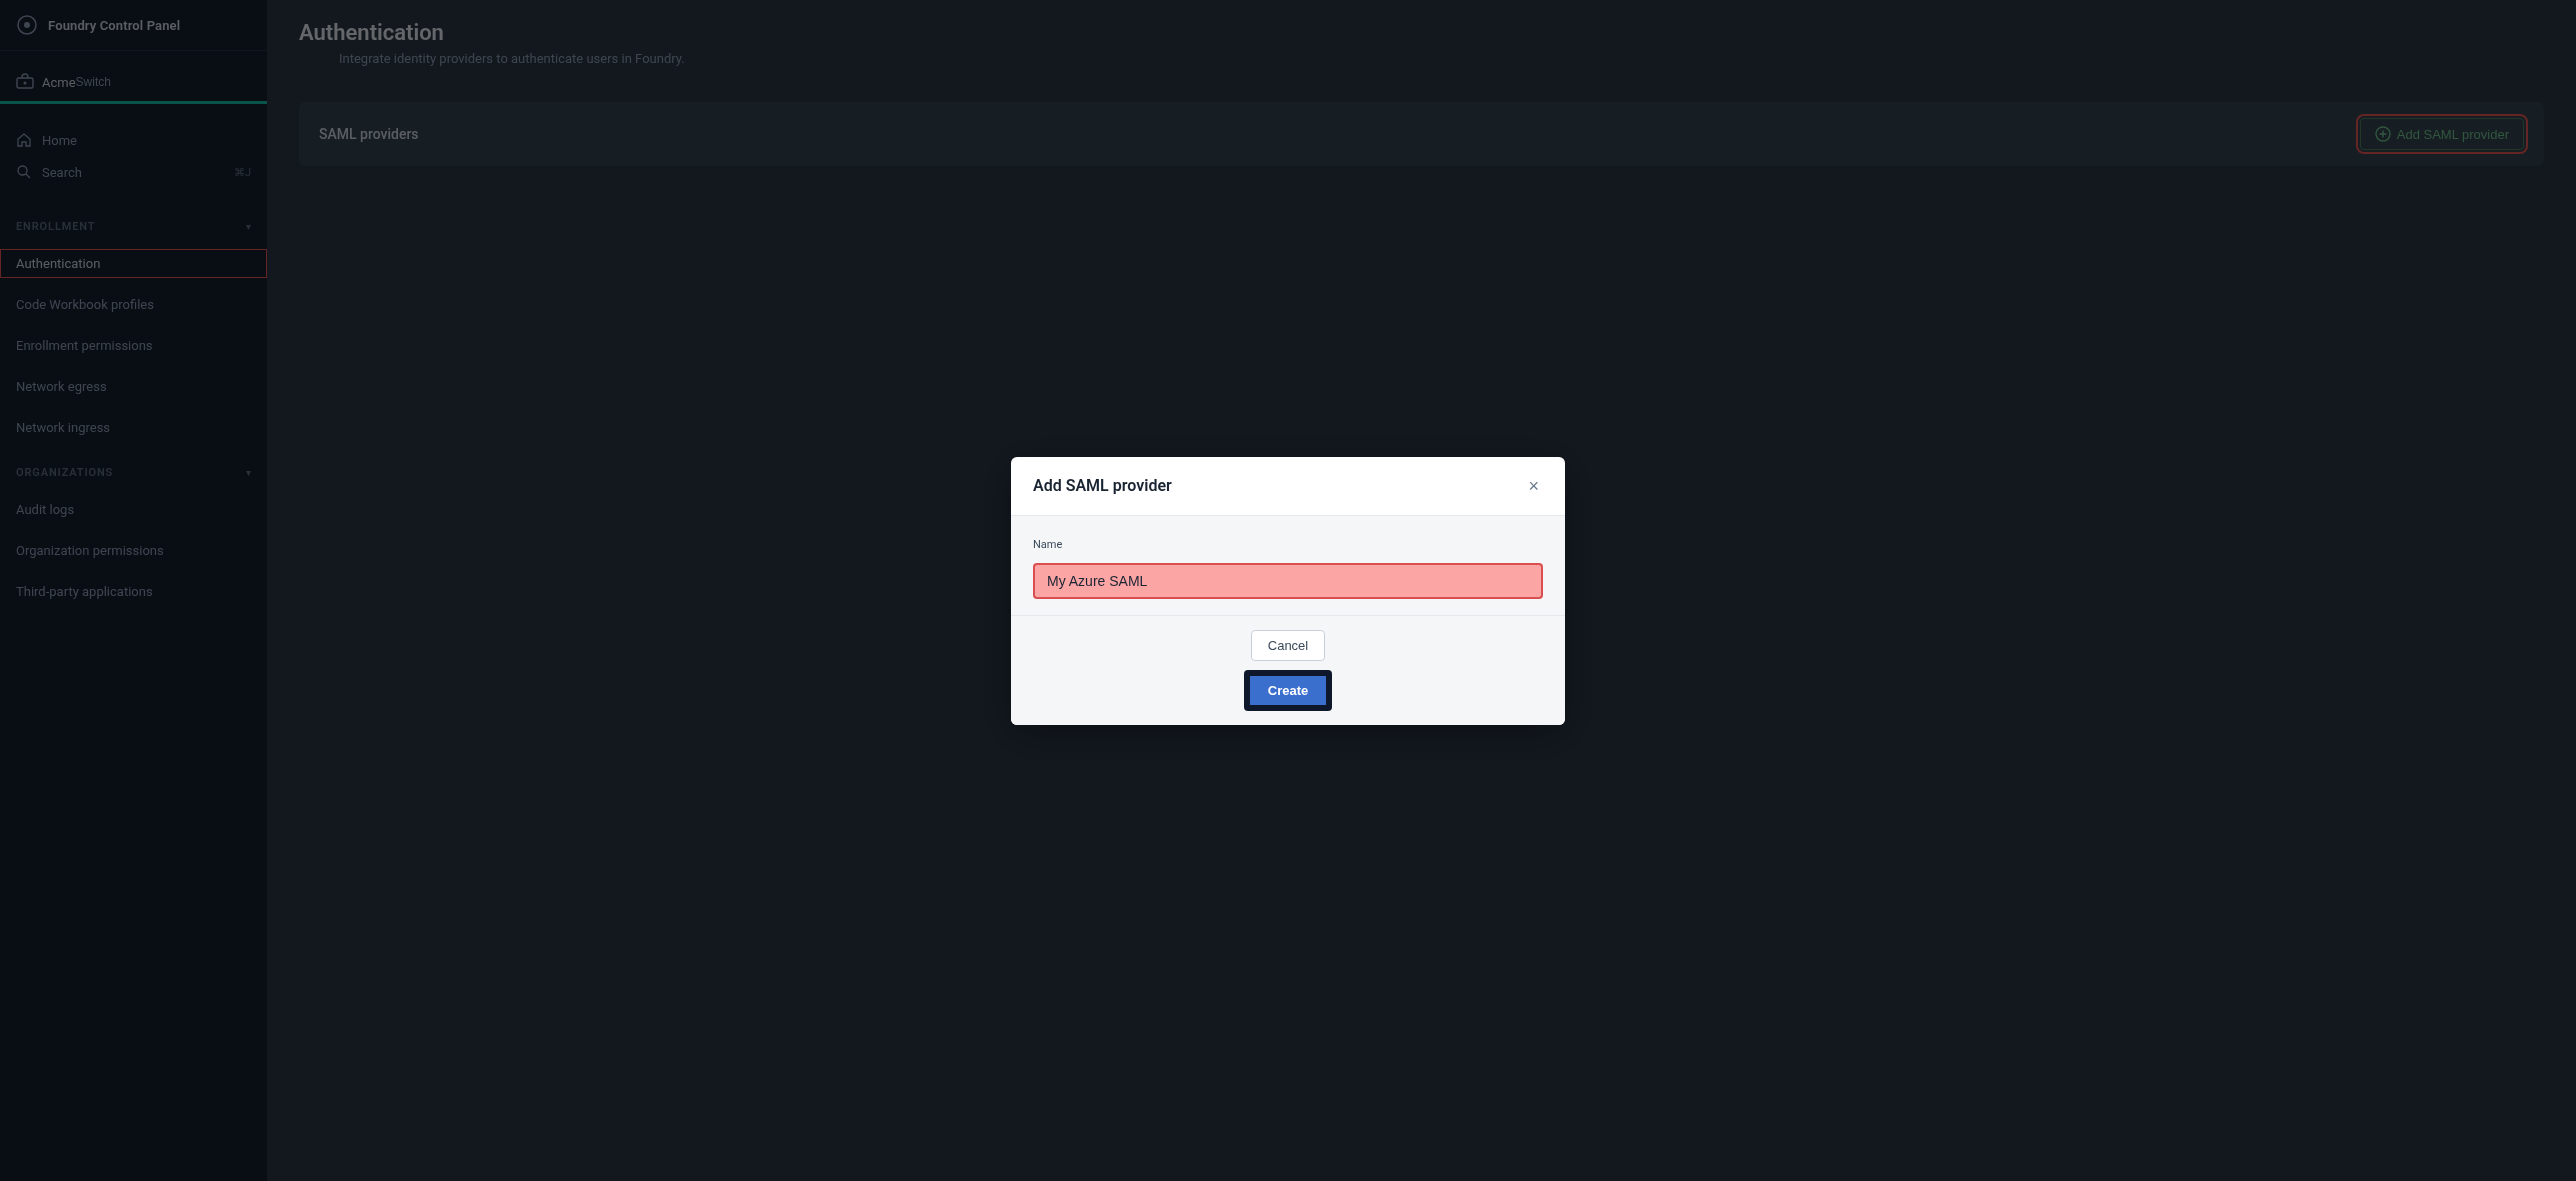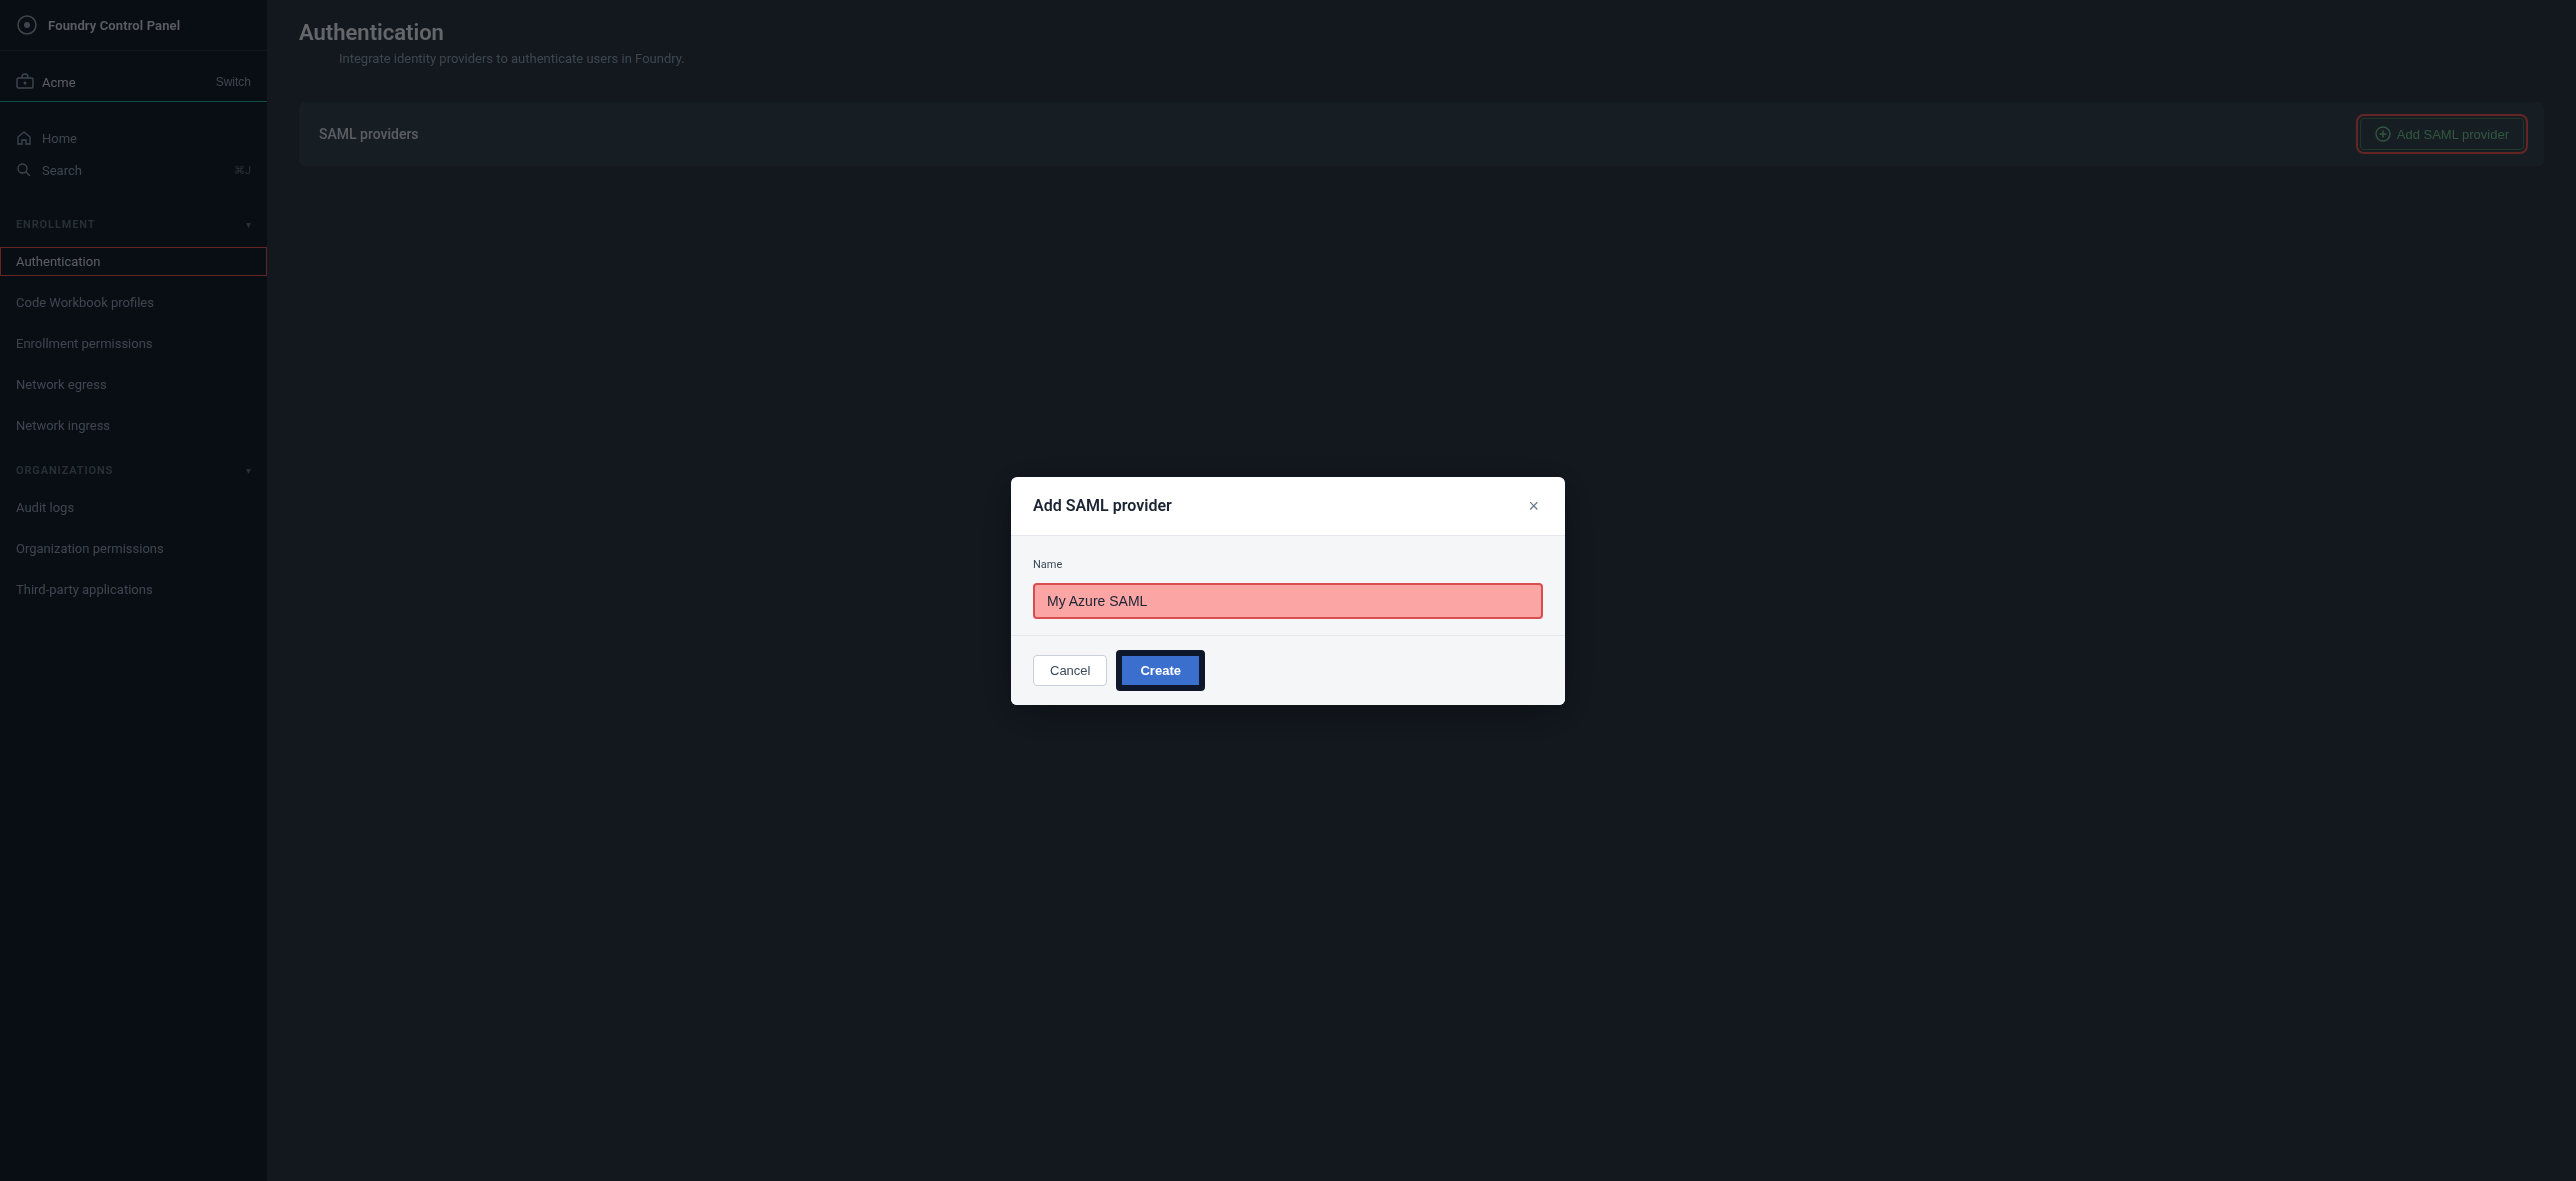--- a/index.html
+++ b/index.html
@@ -34,23 +34,23 @@
     .sidebar-title {
       font-size: 13px;
       font-weight: 600;
       color: #c8d0d9;
       letter-spacing: 0.01em;
     }
 
     .sidebar-org {
       display: flex;
       align-items: center;
-      justify-content: space-between;
+      justify-content: flex-start;
       padding: 10px 16px;
-      border-bottom: 1px solid #14b8a6;
+      border-bottom: 3px solid #14b8a6;
     }
 
     .sidebar-org-name {
       display: flex;
       align-items: center;
       gap: 8px;
       font-size: 13px;
       color: #c8d0d9;
     }
 
@@ -253,25 +253,26 @@
       border: 2px solid #d94f4f;
       border-radius: 4px;
       background: #fca5a5;
       color: #1a2433;
       outline: none;
     }
 
     .modal-footer {
       display: flex;
       align-items: center;
-      justify-content: flex-start;
+      justify-content: flex-end;
       gap: 9px;
       padding: 14px 22px;
       background: #f5f6f8;
       border-top: 1px solid #e5e8ec;
+      flex-direction: column;
     }
 
     .btn-cancel {
       background: #fff;
       border: 1px solid #c8d0d9;
       color: #3a4a5a;
       padding: 7px 16px;
       border-radius: 4px;
       font-size: 13px;
       cursor: pointer;

